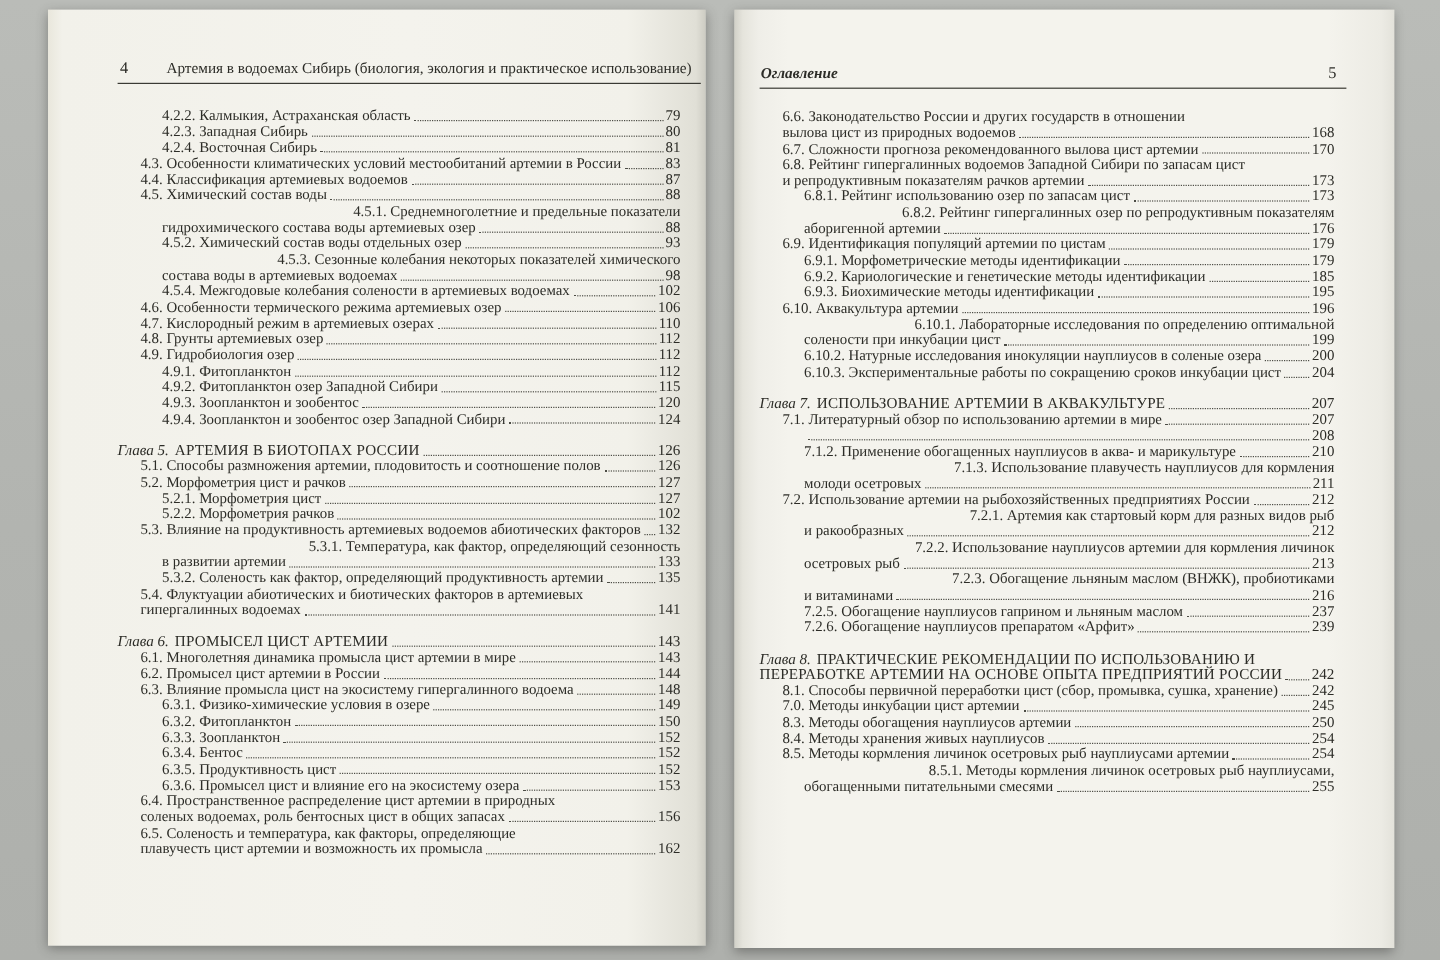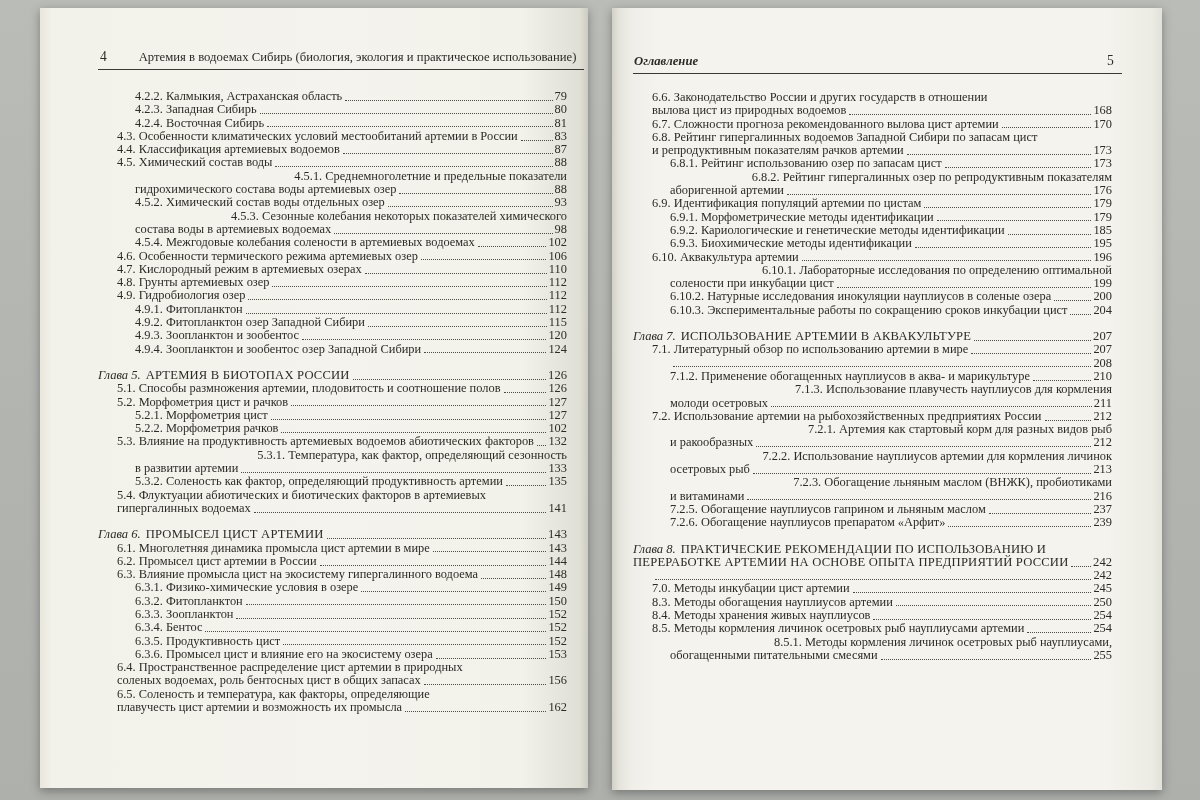--- a/index.html
+++ b/index.html
@@ -543,20 +543,21 @@
         <div class="e chapter space">
           <div class="line"><span class="prefix">Глава 8.</span><span class="txt">ПРАКТИЧЕСКИЕ РЕКОМЕНДАЦИИ ПО ИСПОЛЬЗОВАНИЮ И</span></div>
           <div class="line last">
             <span class="txt">ПЕРЕРАБОТКЕ АРТЕМИИ НА ОСНОВЕ ОПЫТА ПРЕДПРИЯТИЙ РОССИИ</span>
             <span class="dots"></span>
             <span class="pg">242</span>
           </div>
         </div>
         <div class="e ind1">
           <div class="line last">
+            <span class="txt">8.1. Способы первичной переработки цист (сбор, промывка, сушка, хранение)</span>
             <span class="dots"></span>
             <span class="pg">242</span>
           </div>
         </div>
         <div class="e ind1">
           <div class="line last">
             <span class="txt">7.0. Методы инкубации цист артемии</span>
             <span class="dots"></span>
             <span class="pg">245</span>
           </div>

